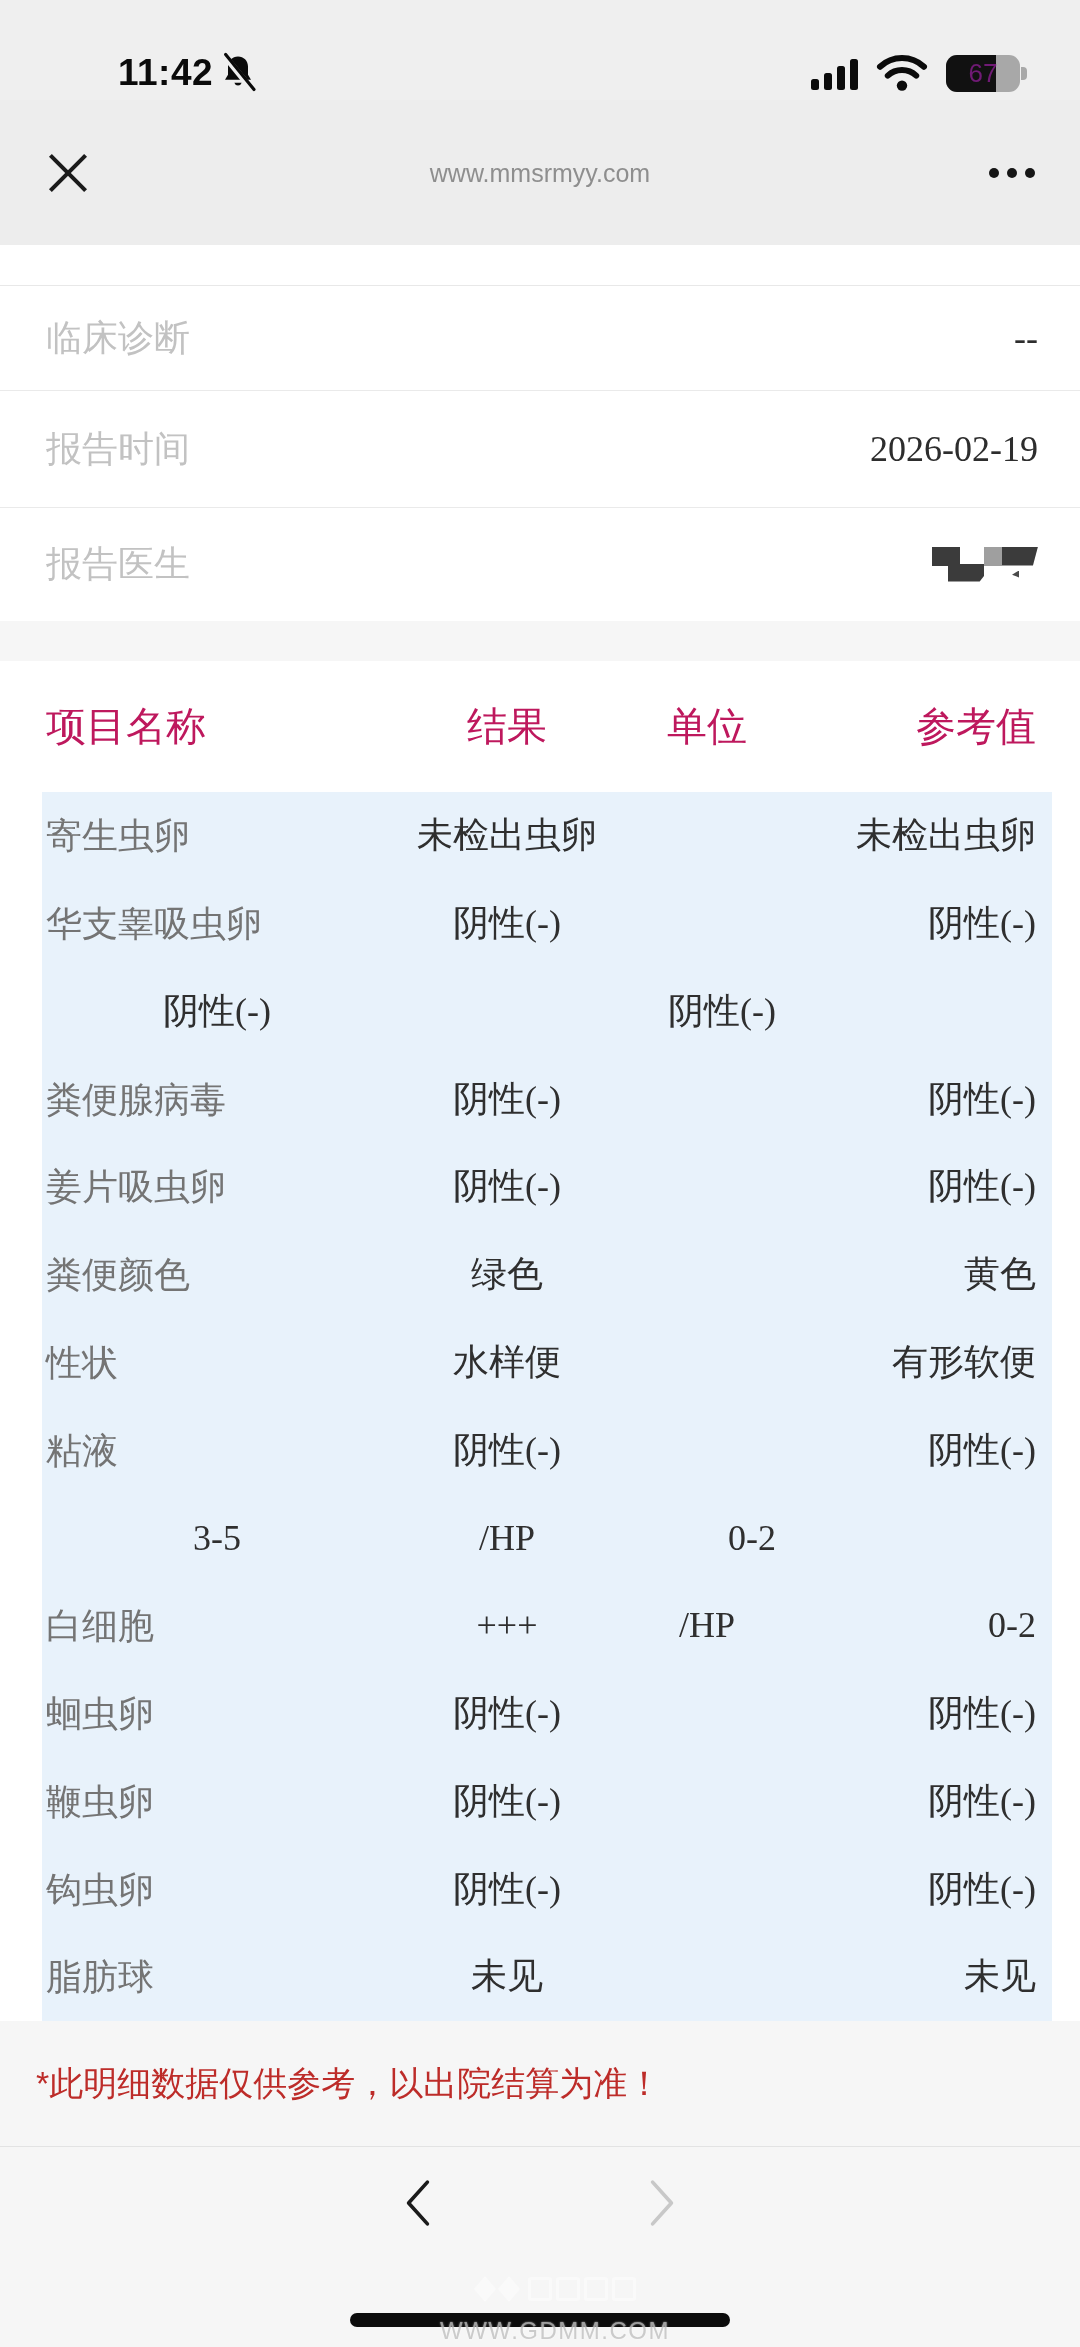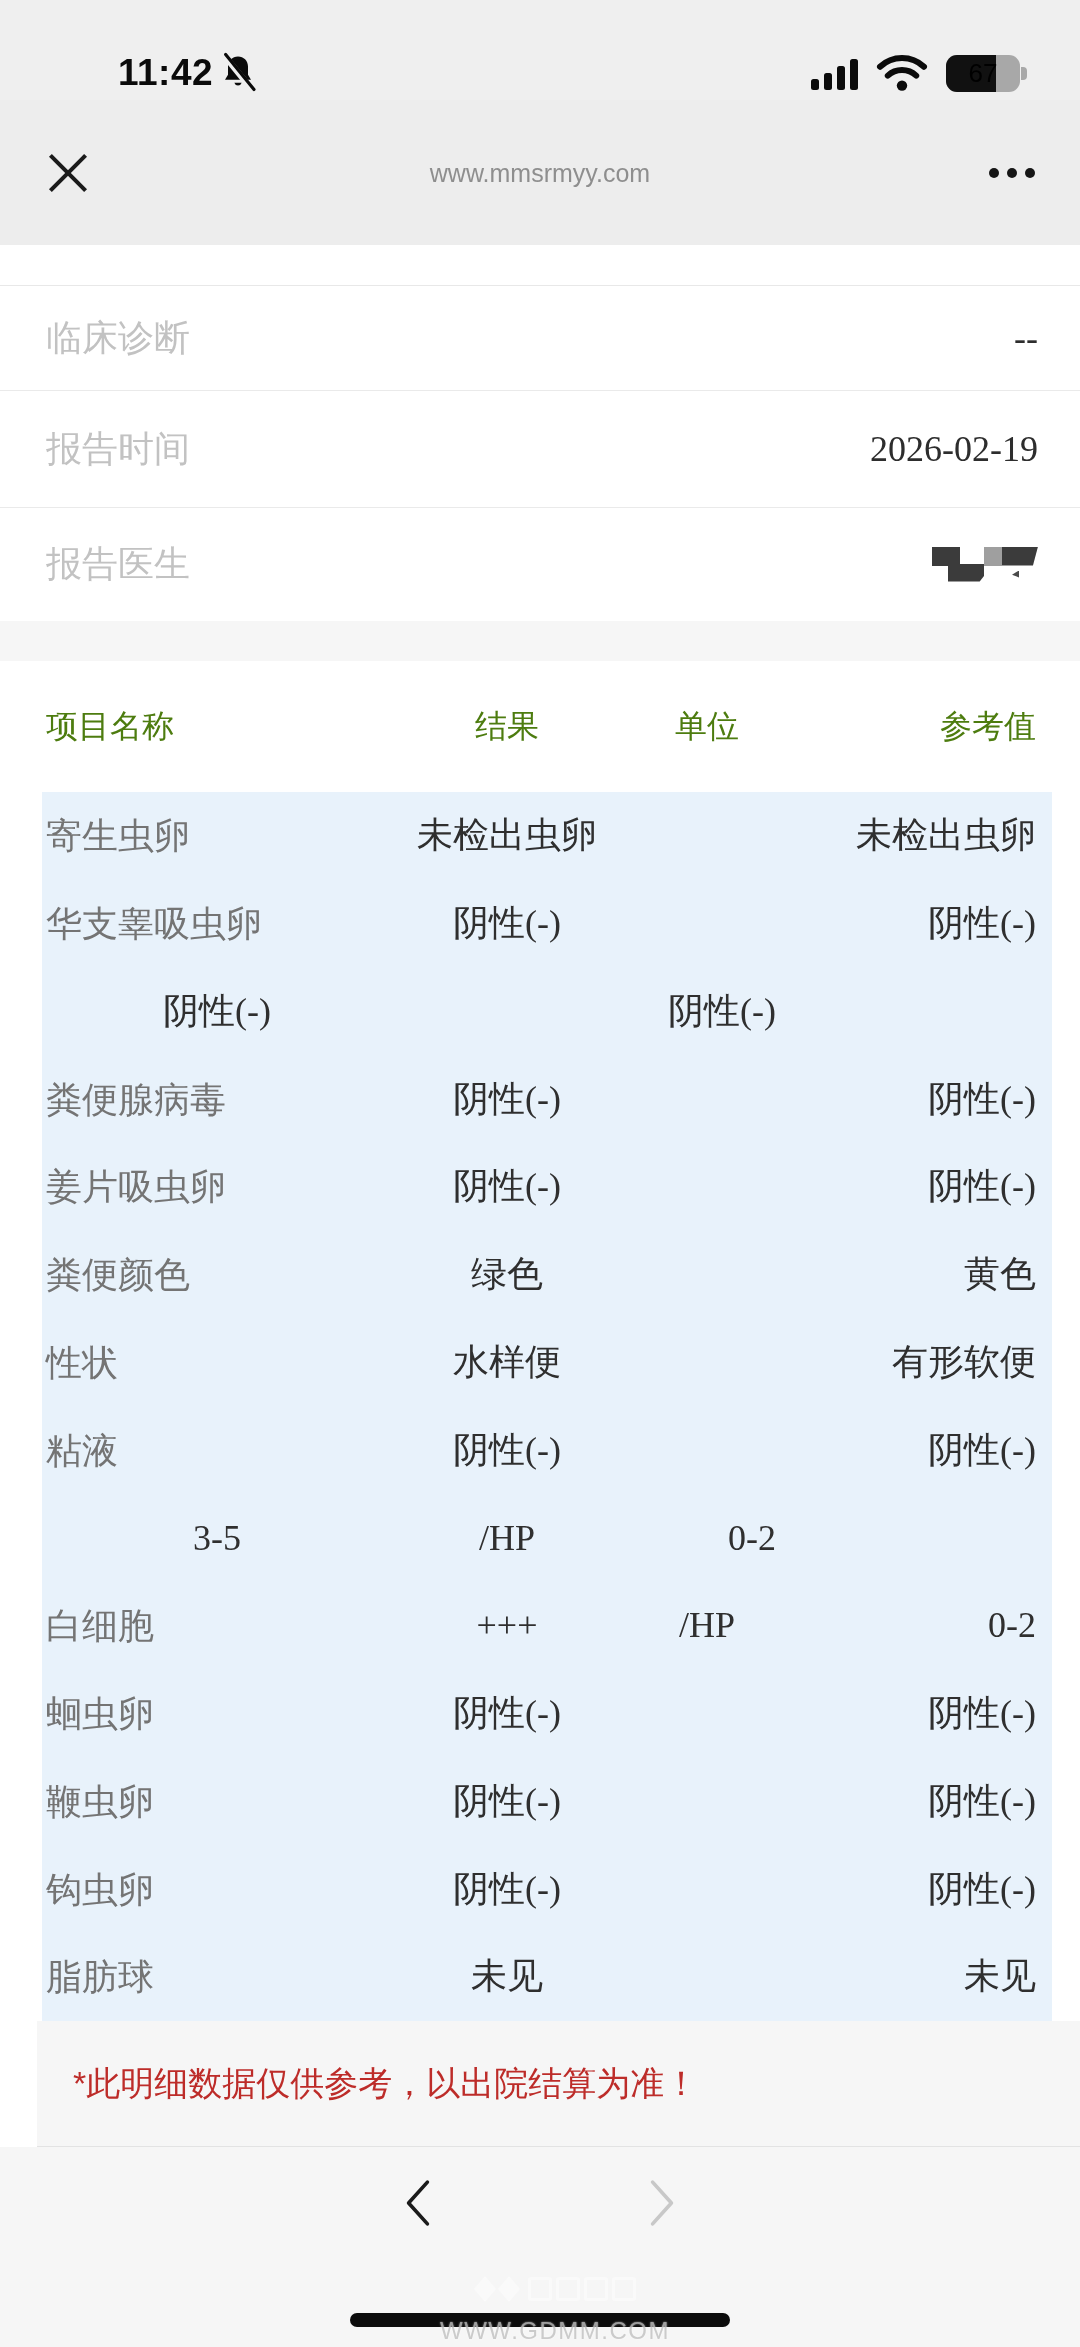--- a/index.html
+++ b/index.html
@@ -20,21 +20,21 @@
   .sb-right{display:flex;align-items:center;gap:18px;padding-bottom:2px;}
   .sig-bars{display:flex;align-items:flex-end;gap:5px;height:34px;}
   .sig-bars i{display:block;width:8px;background:#0b0b0b;border-radius:2.5px;}
   .sig-bars i:nth-child(1){height:11px}
   .sig-bars i:nth-child(2){height:17px}
   .sig-bars i:nth-child(3){height:24px}
   .sig-bars i:nth-child(4){height:31px}
   .battery{position:relative;width:74px;height:37px;border-radius:11px;background:#a8a8a8;overflow:visible;}
   .battery-fill{position:absolute;left:0;top:0;bottom:0;width:67%;background:#111;border-radius:11px 0 0 11px;}
   .battery-text{position:absolute;inset:0;display:flex;align-items:center;justify-content:center;
-    color:#000000;font-size:26px;font-weight:400;z-index:2;}
+    color:#701a75;font-size:26px;font-weight:400;z-index:2;}
   .battery-nub{position:absolute;right:-7px;top:12px;width:6px;height:13px;background:#a8a8a8;border-radius:0 4px 4px 0;}
 
   
   .navbar{
     height:145px;background:#ededed;display:flex;align-items:center;
     justify-content:space-between;padding:0 45px;position:relative;
   }
   .nav-close{background:none;border:0;padding:0;cursor:pointer;line-height:0;}
   .nav-center{position:absolute;left:0;right:0;top:0;bottom:0;display:flex;flex-direction:column;
     align-items:center;justify-content:center;pointer-events:none;}
@@ -61,36 +61,36 @@
   .mosaic .m3{left:70px;top:2px;width:36px;height:19px;background:#3b3b3b;clip-path:polygon(0 0,100% 0,86% 100%,0 100%);}
   .mosaic .m4{left:16px;top:19px;width:36px;height:18px;background:#3b3b3b;clip-path:polygon(0 0,100% 0,100% 70%,88% 100%,0 100%);}
   .mosaic .m5{left:80px;top:26px;width:7px;height:7px;background:#4a4a4a;clip-path:polygon(100% 0,100% 100%,0 60%);}
 
   .spacer{height:40px;background:#f6f6f6;}
 
   
   .tgrid{display:grid;grid-template-columns:350px 230px 170px 1fr;align-items:center;}
   .thead-wrap{height:131px;background:#fff;display:flex;align-items:center;}
   .thead{width:100%;margin:0 28px 0 42px;}
-  .th{font-size:32px;color:#4d7c0f;}
+  .th{font-size:40px;color:#be185d;}
   .th.c-name{text-align:left;padding-left:4px;}
   .th.c-result,.th.c-unit{text-align:center;}
   .th.c-ref{text-align:right;padding-right:16px;}
 
   .tbody{height:1229px;margin:0 28px 0 42px;background:var(--table_blue,#e8f2fb);
     display:flex;flex-direction:column;}
   .trow{flex:1;}
   .td{font-size:36px;line-height:1.2;}
   .td.c-name{color:#747474;text-align:left;padding-left:4px;}
   .td.c-result,.td.c-unit{color:#2f2f2f;text-align:center;font-family:"Liberation Serif",serif;}
   .td.c-ref{color:#2f2f2f;text-align:right;padding-right:16px;font-family:"Liberation Serif",serif;}
 
   
   .footnote{height:126px;background:#f6f6f6;border-bottom:1px solid #e3e3e3;
-    display:flex;align-items:center;padding:4px 36px;margin-left:37px;}
+    display:flex;align-items:center;padding:4px 36px;}
   .footnote-text{font-size:34px;color:var(--footnote_red,#bd2c29);font-weight:500;}
 
   
   .bottom{height:200px;background:#f6f6f6;position:relative;}
   .pager{position:absolute;top:32px;left:0;right:0;display:flex;justify-content:center;gap:210px;}
   .pager button{background:none;border:0;padding:0;cursor:pointer;line-height:0;}
   .home-indicator{position:absolute;left:350px;bottom:20px;width:380px;height:14px;
     border-radius:7px;background:#0c0c0c;}
   .watermark{position:absolute;left:440px;bottom:2px;width:230px;z-index:3;opacity:.85;
     display:flex;flex-direction:column;align-items:center;pointer-events:none;}

